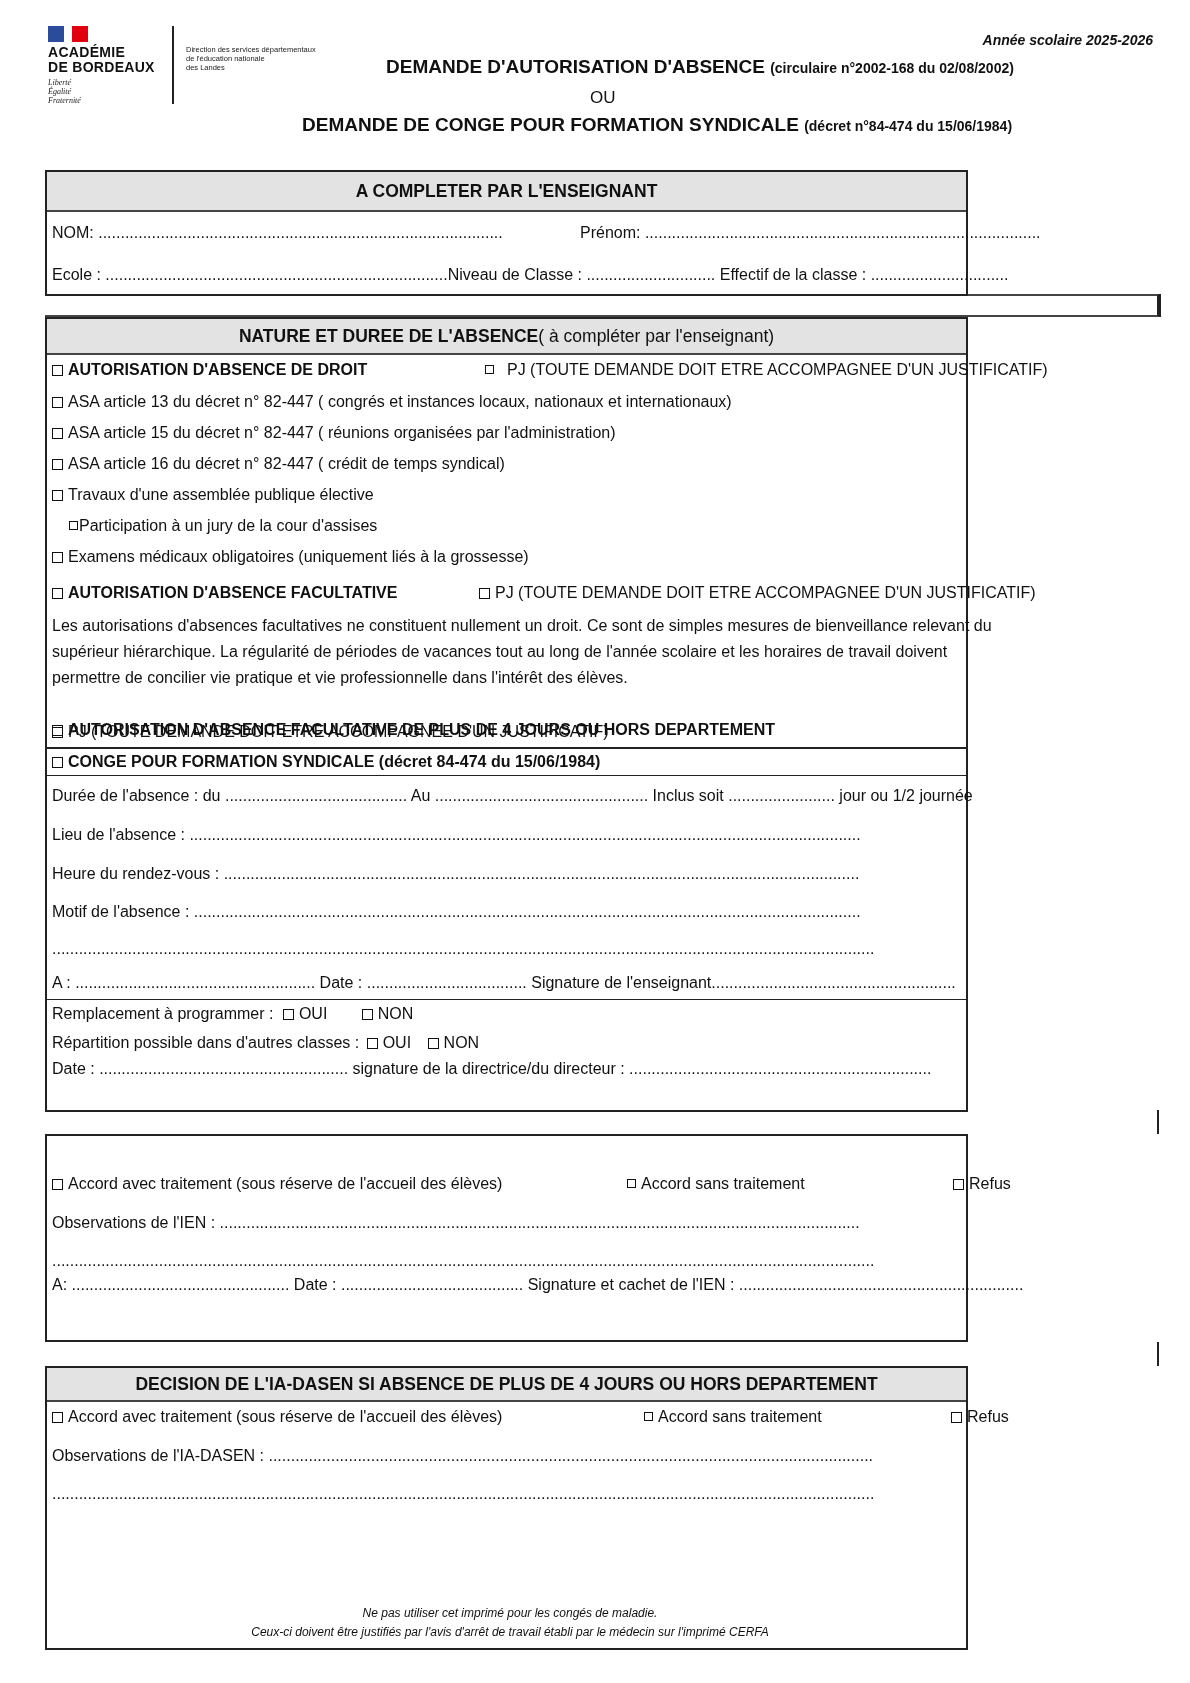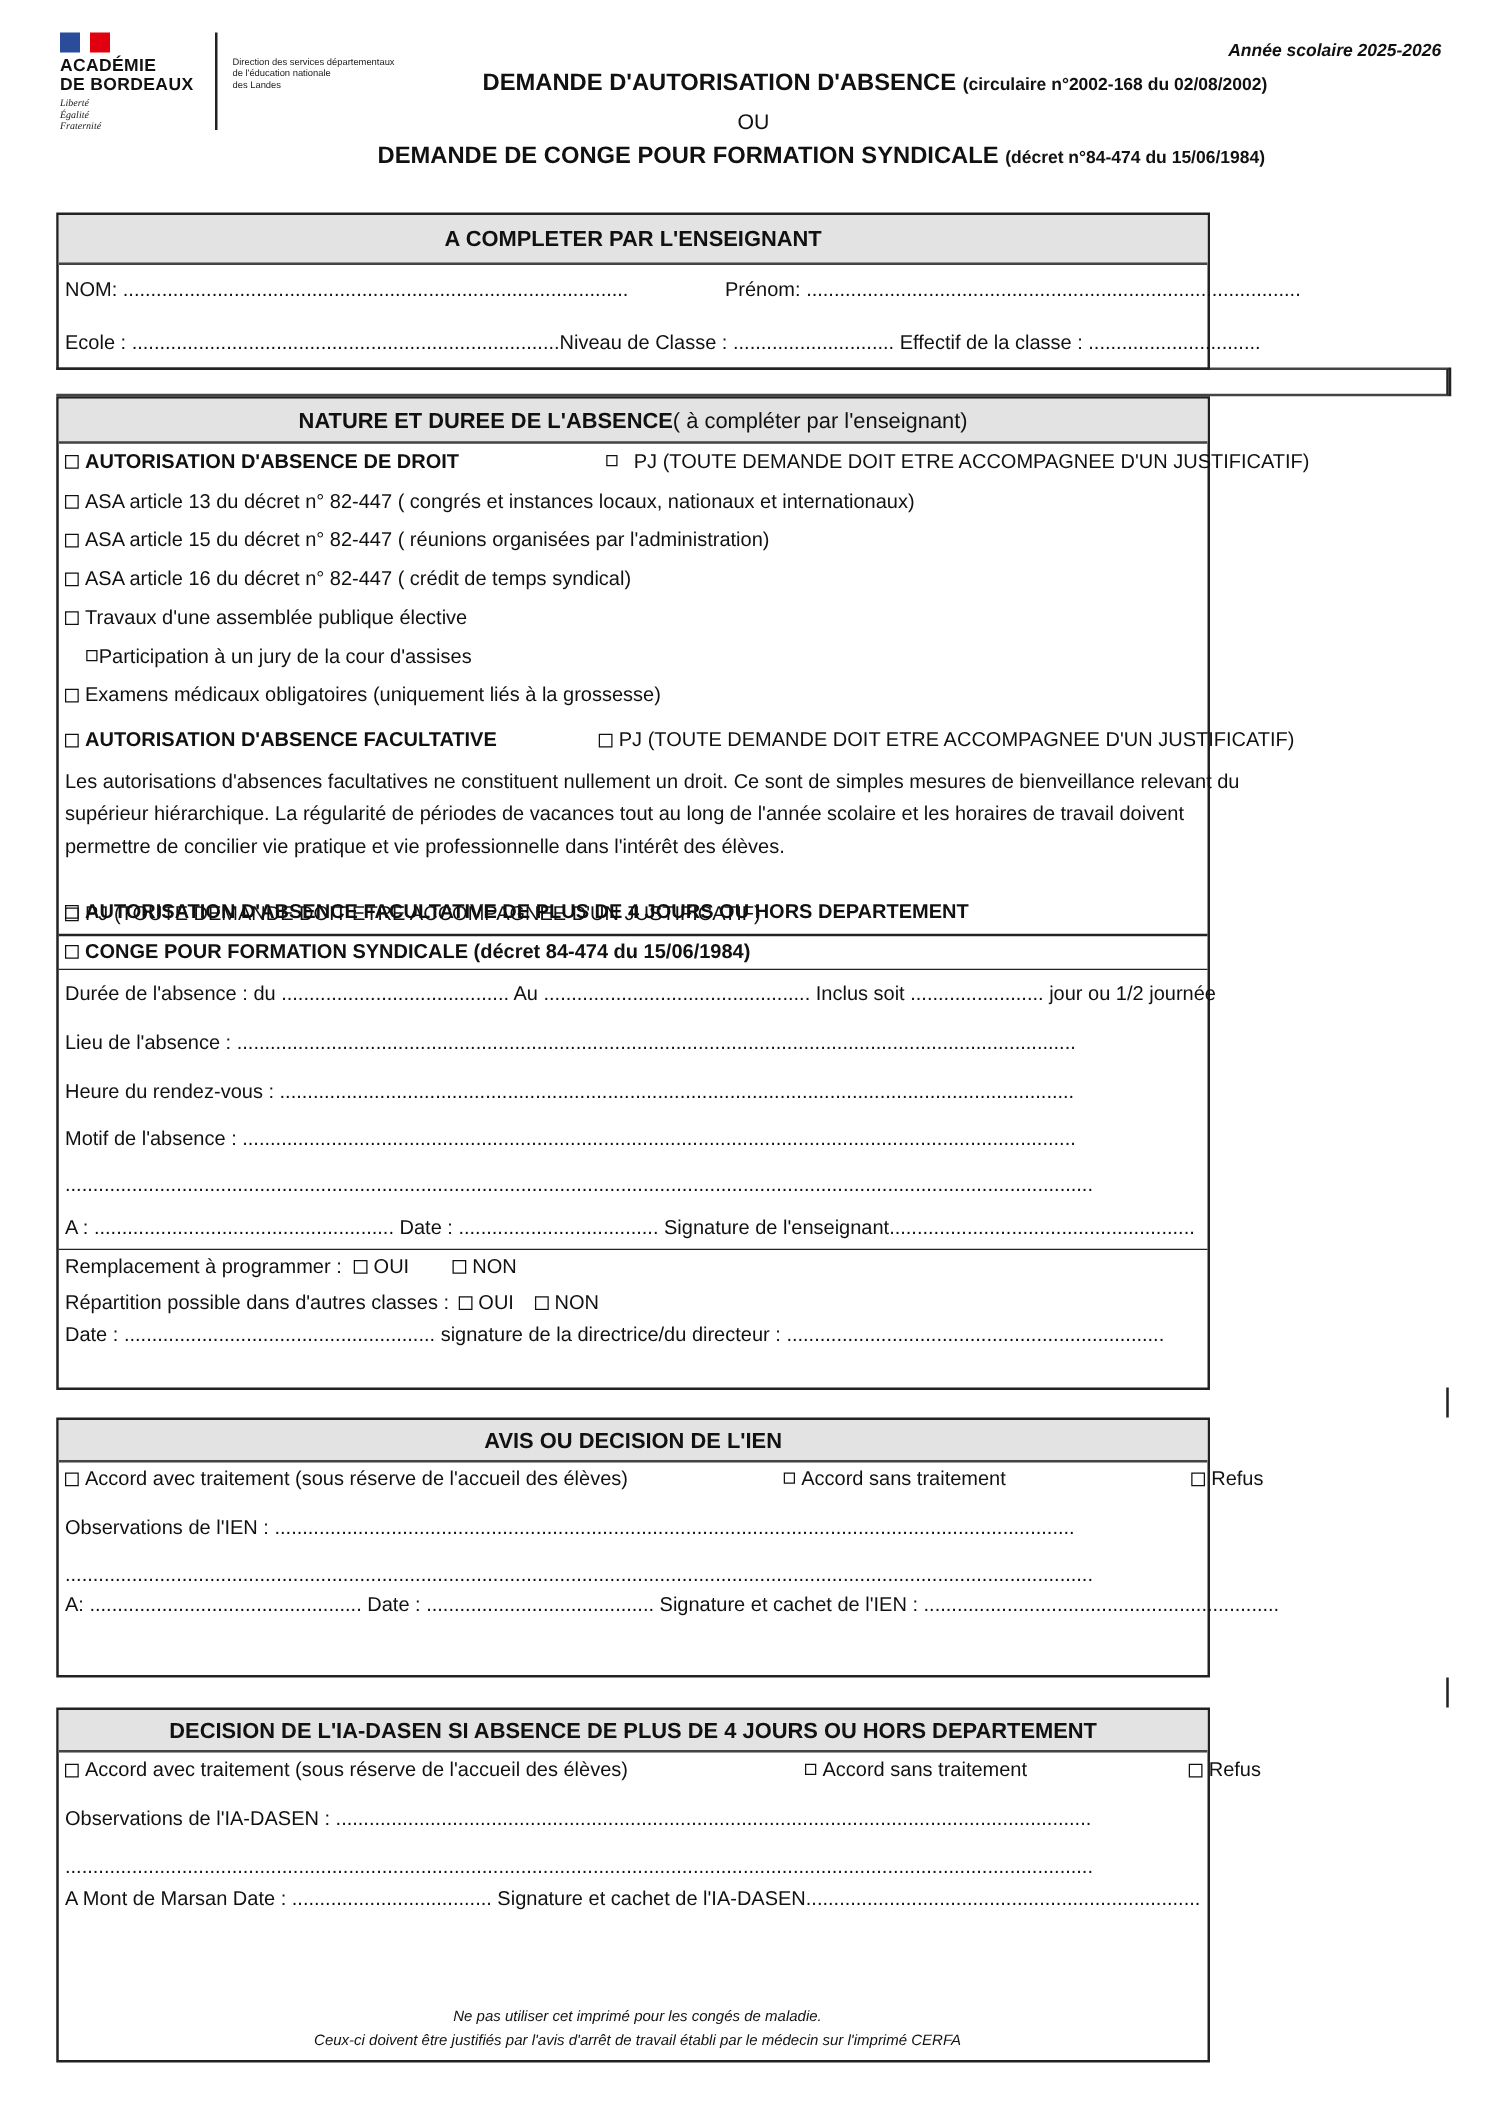--- a/index.html
+++ b/index.html
@@ -122,36 +122,34 @@
   <div class="line" style="top:715px;">
     <span>Répartition possible dans d'autres classes :</span>
     <span style="margin-left:3px"><span class="cb"></span><span>OUI</span></span>
     <span style="margin-left:12px"><span class="cb"></span><span>NON</span></span>
   </div>
   <div class="line" style="top:741px;">Date : ........................................................  signature de la directrice/du directeur : ....................................................................</div>
 </div>
 
 <div class="abs" style="left:1157px;top:1110px;width:2px;height:24px;background:#222;"></div>
 <div class="box" style="top:1134px;height:208px;">
-  <div class="shead" style="height:32px;">AVIS OU DECISION DE L'IEN</div>
   <div class="line" style="top:39px;"><span class="cb"></span><span>Accord avec traitement (sous réserve de l'accueil des élèves)</span></div>
   <div class="line" style="top:39px;left:580px;"><span class="cb sm"></span><span>Accord sans traitement</span></div>
   <div class="line" style="top:39px;left:906px;"><span class="cb"></span><span>Refus</span></div>
   <div class="line" style="top:78px;">Observations de l'IEN : ................................................................................................................................................</div>
   <div class="line" style="top:116px;">.........................................................................................................................................................................................</div>
   <div class="line" style="top:140px;">A: ................................................. Date : ......................................... Signature et cachet de l'IEN : ................................................................</div>
 </div>
 
 <div class="abs" style="left:1157px;top:1342px;width:2px;height:24px;background:#222;"></div>
 <div class="box" style="top:1366px;height:284px;">
   <div class="shead" style="height:32px;">DECISION DE L'IA-DASEN SI ABSENCE DE PLUS DE 4 JOURS OU HORS DEPARTEMENT</div>
   <div class="line" style="top:40px;"><span class="cb"></span><span>Accord avec traitement (sous réserve de l'accueil des élèves)</span></div>
   <div class="line" style="top:40px;left:597px;"><span class="cb sm"></span><span>Accord sans traitement</span></div>
   <div class="line" style="top:40px;left:904px;"><span class="cb"></span><span>Refus</span></div>
   <div class="line" style="top:79px;">Observations de l'IA-DASEN : ........................................................................................................................................</div>
   <div class="line" style="top:117px;">.........................................................................................................................................................................................</div>
-  <div class="line" style="top:143px;">A Mont de Marsan   Date : .................................... Signature et cachet de l'IA-DASEN.......................................................................</div>
 
   <div class="foot" style="top:236px;">
     <div>Ne pas utiliser cet imprimé pour les congés de maladie.</div>
     <div>Ceux-ci doivent être justifiés par l'avis d'arrêt de travail établi par le médecin sur l'imprimé CERFA</div>
   </div>
 </div>
 
 </body></html>

